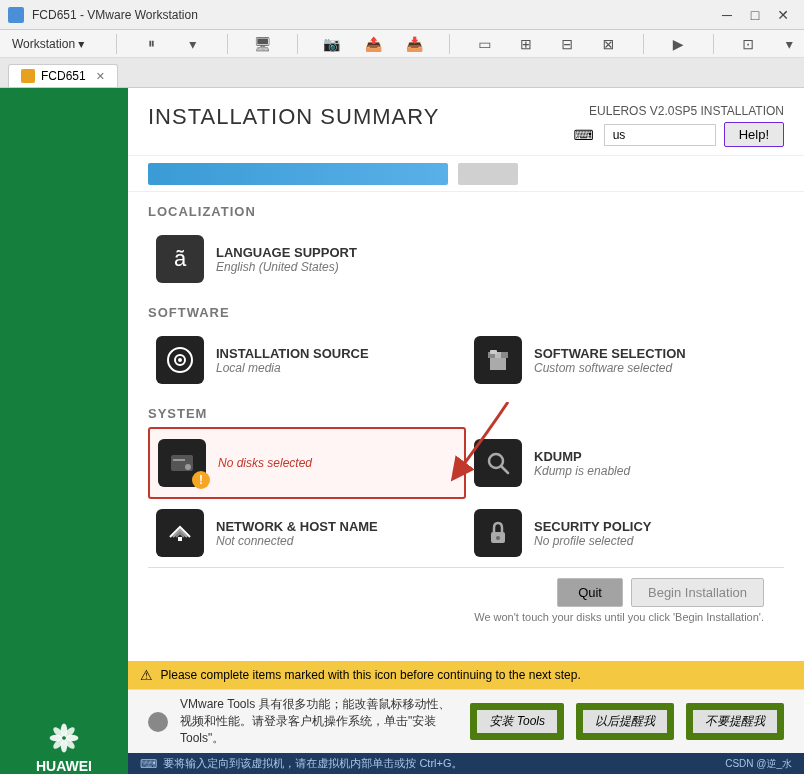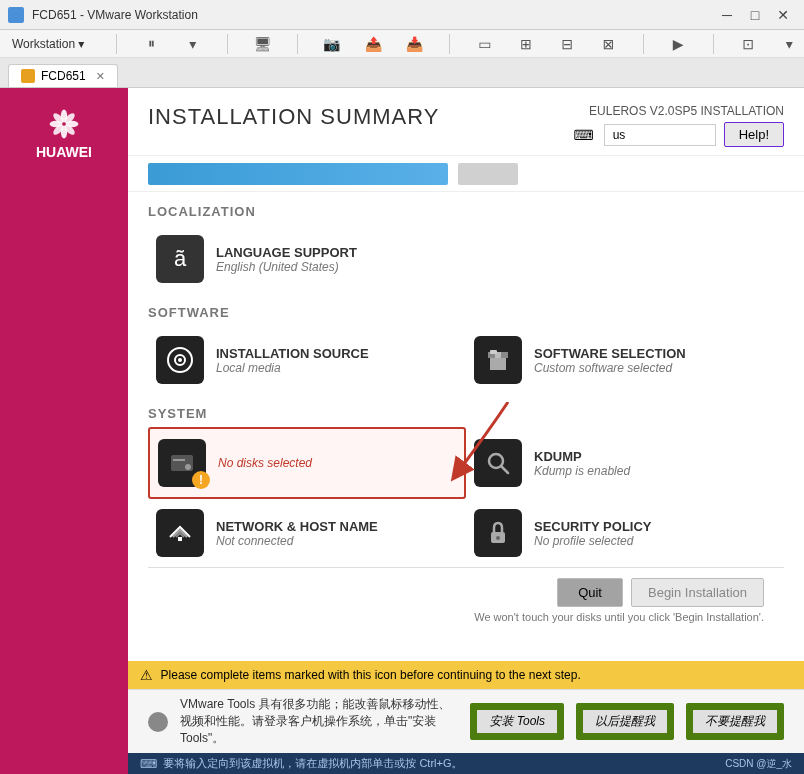--- a/index.html
+++ b/index.html
@@ -73,26 +73,27 @@
 
     
     .main-area {
       display: flex;
       height: calc(774px - 30px - 28px - 30px);
     }
 
     
     .sidebar {
       width: 128px;
-      background: #be185d;
+      background: #15803d;
       flex-shrink: 0;
       display: flex;
       flex-direction: column;
       align-items: center;
       padding-top: 20px;
+      justify-content: flex-end;
     }
     .huawei-logo {
       color: #fff;
       font-size: 18px;
       font-weight: bold;
       letter-spacing: -1px;
       display: flex;
       align-items: center;
       gap: 4px;
     }

